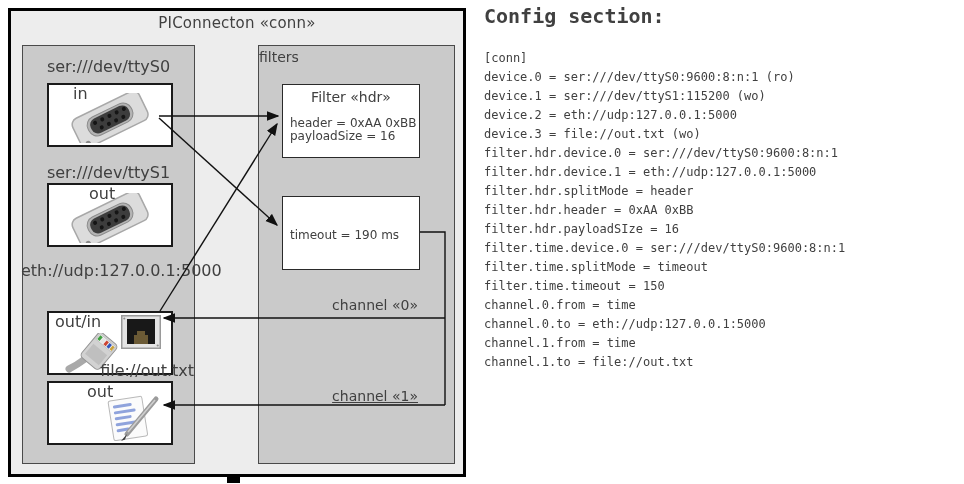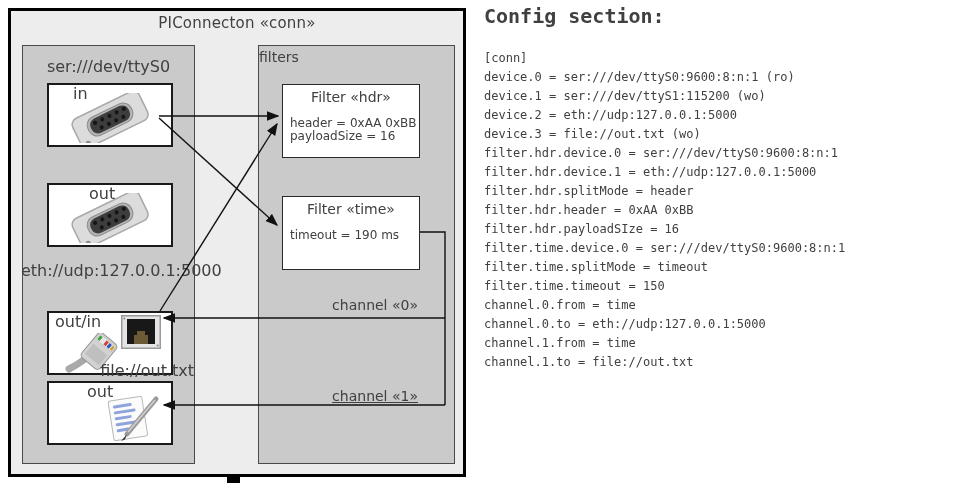--- a/index.html
+++ b/index.html
@@ -61,20 +61,21 @@
             <circle cx="68" cy="22.5" r="2" fill="#151515"></circle>
             <circle cx="40" cy="29.5" r="2" fill="#151515"></circle>
               <circle cx="48" cy="29.5" r="2" fill="#151515"></circle>
             <circle cx="56" cy="29.5" r="2" fill="#151515"></circle>
               <circle cx="64" cy="29.5" r="2" fill="#151515"></circle>
             <circle cx="21" cy="38" r="2.6" fill="#8a8a8a"></circle>
           </g>
         </svg>
       </div>
 
+      <div class="dev-label" style="left:0;top:117px;width:100%;">ser:///dev/ttyS1</div>
       <div class="box dev-box" style="top:137px;">
         <span class="mode-label" style="left:40px;">out</span>
         <svg class="icon" style="left:10px;top:8px;" width="104" height="50" viewBox="0 0 104 50">
           <g transform="rotate(-26 52 26)">
             <rect x="14" y="10" width="74" height="32" rx="7" fill="#dcdcdc" stroke="#a8a8a8" stroke-width="1.5"></rect>
             <rect x="27" y="16" width="48" height="20" rx="9" fill="#b4b4b4" stroke="#8c8c8c"></rect>
             <rect x="30" y="18" width="42" height="16" rx="7" fill="#3d3d3d"></rect>
             <circle cx="36" cy="22.5" r="2" fill="#151515"></circle>
               <circle cx="44" cy="22.5" r="2" fill="#151515"></circle>
             <circle cx="52" cy="22.5" r="2" fill="#151515"></circle>
@@ -136,21 +137,20 @@
     <div class="group filters-group">
       <div class="grp-title">filters</div>
 
       <div class="filter-box" style="top:38px;">
         <div class="filter-title">Filter «hdr»</div>
         <div class="props">header = 0xAA 0xBB
 payloadSize = 16</div>
       </div>
 
       <div class="filter-box" style="top:150px;">
-        <div class="filter-title">Filter «time»</div>
         <div class="props">timeout = 190 ms</div>
       </div>
 
       <div class="chan-label" style="top:251px;margin-left:36px;">channel «0»</div>
       <div class="chan-label" style="top:342px;text-decoration:underline;">channel «1»</div>
     </div>
 
     <svg class="wires" width="452" height="463" viewBox="0 0 452 463">
       <defs>
         <marker id="arr" markerWidth="9" markerHeight="8" refX="8" refY="3.5" orient="auto">

